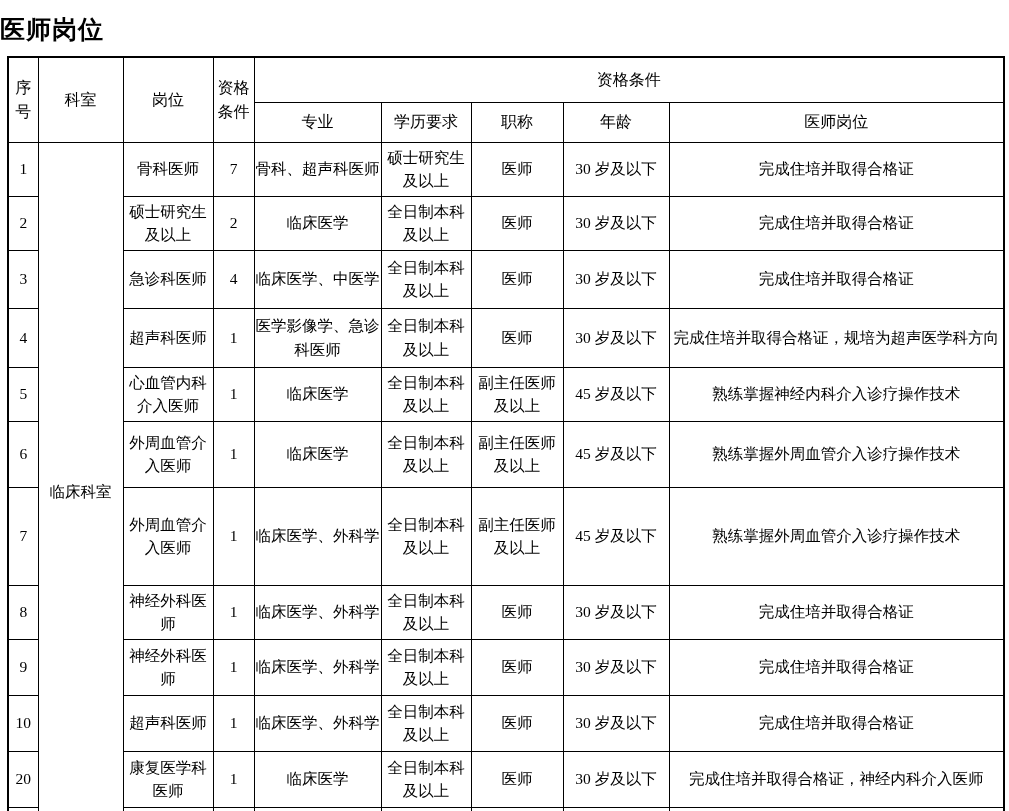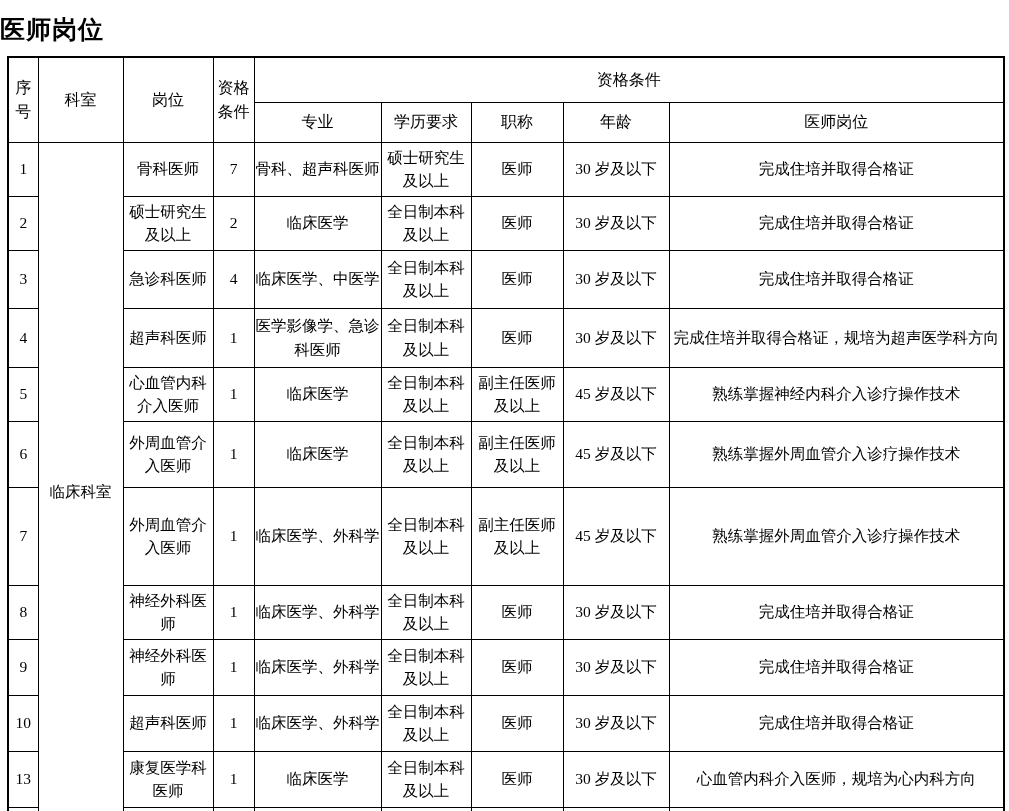--- a/index.html
+++ b/index.html
@@ -182,28 +182,28 @@
       <td>10</td>
       <td>超声科医师</td>
       <td>1</td>
       <td>临床医学、外科学</td>
       <td>全日制本科及以上</td>
       <td>医师</td>
       <td>30 岁及以下</td>
       <td>完成住培并取得合格证</td>
     </tr>
     <tr style="height:56px">
-      <td>13</td>
+      <td>20</td>
       <td>康复医学科医师</td>
       <td>1</td>
       <td>临床医学</td>
       <td>全日制本科及以上</td>
       <td>医师</td>
       <td>30 岁及以下</td>
-      <td>心血管内科介入医师，规培为心内科方向</td>
+      <td>完成住培并取得合格证，神经内科介入医师</td>
     </tr>
     <tr style="height:34px">
       <td></td>
       <td></td>
       <td></td>
       <td></td>
       <td></td>
       <td></td>
       <td></td>
       <td></td>

